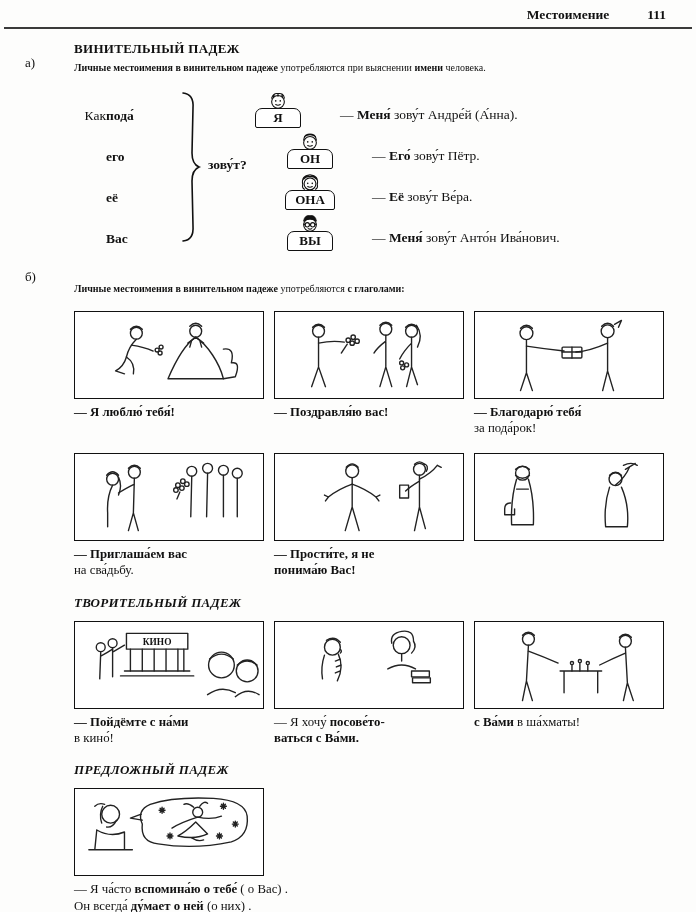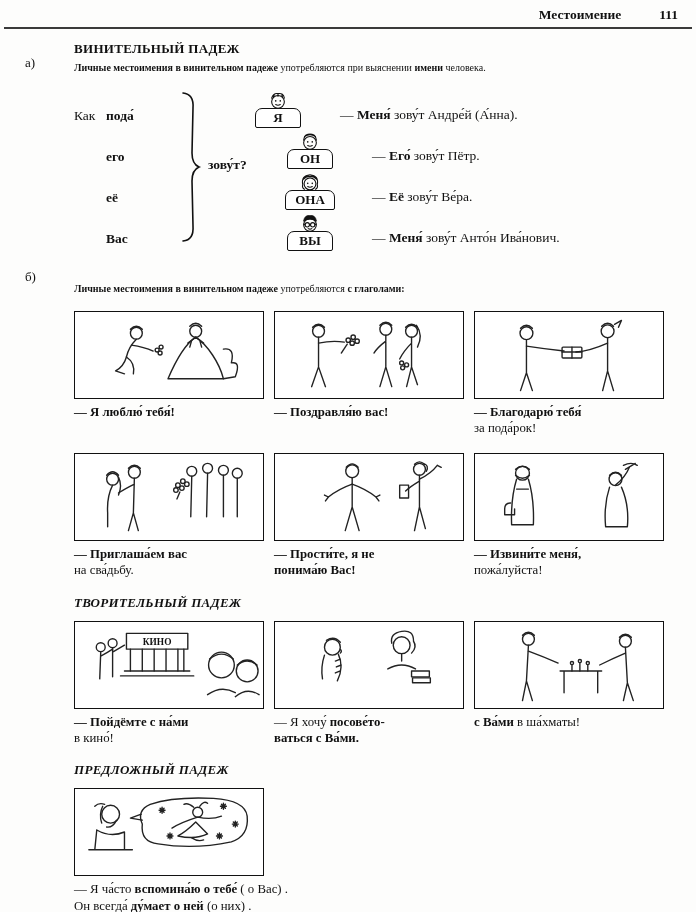--- a/index.html
+++ b/index.html
@@ -1,33 +1,33 @@
 <!DOCTYPE html>
 <html><head>
 <meta charset="utf-8">
 <style>
   html,body{margin:0;padding:0;}
   body{background:#e8e8e8;}
   .page{position:relative;width:696px;height:912px;background:#fdfdfc;color:#111;
         font-family:"Liberation Serif", serif;overflow:hidden;}
-  .header{position:absolute;top:7px;right:18px;display:flex;gap:38px;
+  .header{position:absolute;top:7px;right:30px;display:flex;gap:38px;
           font-size:13.5px;font-weight:bold;}
   .rule{position:absolute;top:27px;left:4px;right:4px;border-top:2px solid #3a3a3a;}
   .content{position:absolute;top:41px;left:74px;right:16px;}
   .marker{position:absolute;left:25px;font-size:13px;}
   .m-a{top:55px}
   .m-b{top:269px}
   .case-heading{font-size:13px;font-weight:bold;letter-spacing:.3px;margin:0 0 5px 0;}
   .intro{font-size:10px;margin:0 0 2px 0;}
   .seg-b{font-weight:bold;}
   
   .diagram{position:relative;padding-top:12px;margin-bottom:20px;height:176px;}
   .d-row{display:flex;align-items:flex-end;height:41px;}
   .d-words{width:102px;font-size:13.5px;padding-bottom:4px;}
-  .d-kak{display:inline-block;width:32px;}
+  .d-kak{display:inline-block;width:32px;text-align:right;}
   .d-word{font-weight:bold;}
   .d-indent{padding-left:32px;}
   .d-spacer{width:66px;}
   .brace-wrap{position:absolute;left:104px;top:16px;}
   .zovut{position:absolute;left:134px;top:82px;font-size:13.5px;font-weight:bold;}
   .facebox{width:72px;display:flex;flex-direction:column;align-items:center;}
   .face{margin-bottom:-2px;}
   .pbox{border:1.6px solid #111;border-radius:7px 7px 2px 2px;min-width:26px;
         text-align:center;font-weight:bold;font-size:13px;padding:1px 9px;background:#fff;}
   .d-answer{flex:1;padding-left:26px;padding-bottom:5px;font-size:13.5px;}
@@ -280,24 +280,20 @@
             <path d="M42 24 Q36 44 37 70 M54 24 Q60 44 59 70 M37 70 L59 70 M42 34 L54 34"></path>
             <path d="M36 48 Q30 48 30 54 L30 60 L40 60 L40 54"></path>
             <circle cx="142" cy="24" r="6.5"></circle>
                 <path d="M136 20 Q142 14 148 20"></path>
             <path d="M150 10 Q158 6 164 10 M152 14 L162 8"></path>
             <path d="M142 30 Q152 22 156 12"></path>
             <path d="M136 32 Q130 50 132 72 M148 32 Q156 50 154 72 M132 72 L154 72"></path>
           </g>
             </svg>
         </div>
-        <div class="cap">
-          <div><span class="seg-b">— Извини́те меня́,</span></div>
-          <div><span>пожа́луйста!</span></div>
-        </div>
       </div>
     </div>
 
     <div class="mid-heading">ТВОРИТЕЛЬНЫЙ ПАДЕЖ</div>
 
     <div class="prow">
       <div class="panel-cell">
         <div class="panel">
           <svg viewBox="0 0 190 84">
               <g class="sk">

